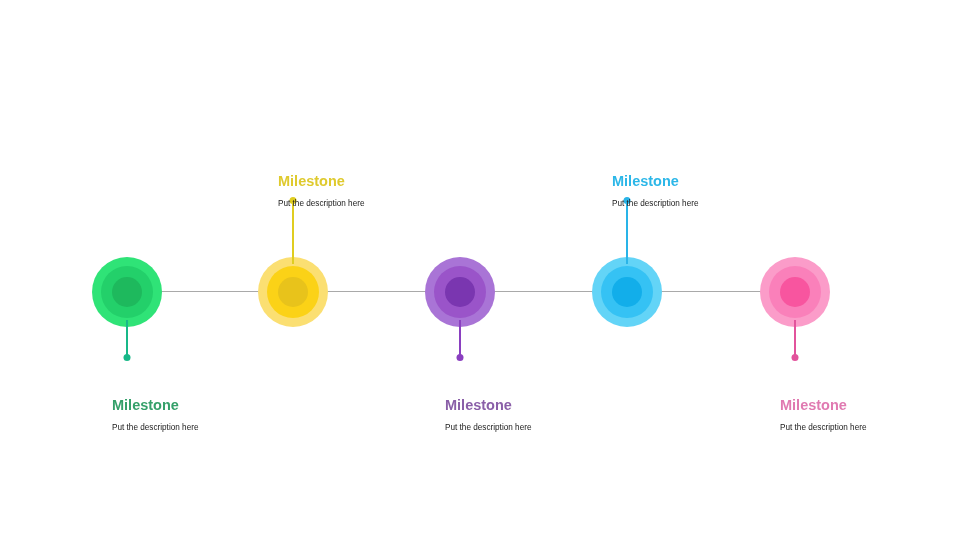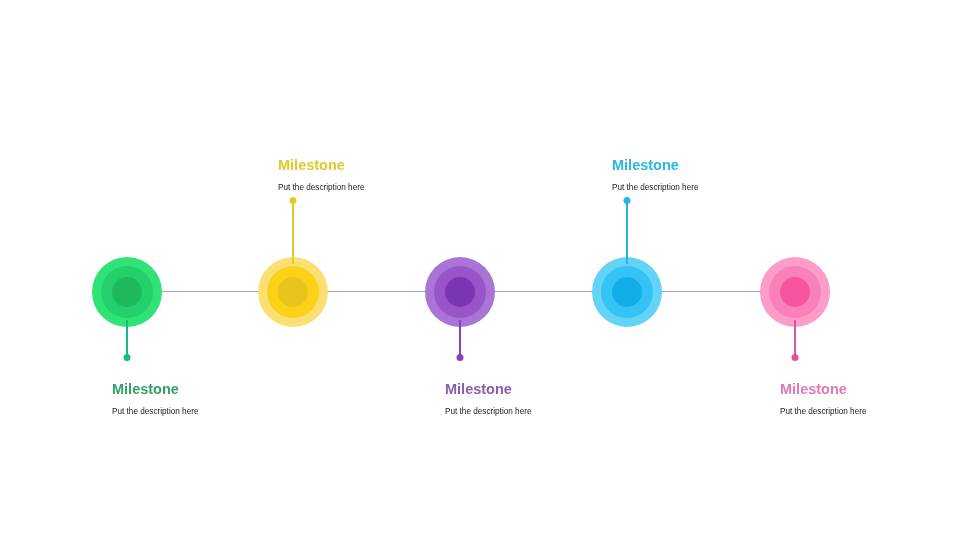--- a/index.html
+++ b/index.html
@@ -70,20 +70,21 @@
     left: 50%;
     transform: translateX(-50%);
   }
   .stem.down .stem-dot { bottom: -3px; }
   .stem.up   .stem-dot { top: -3px; }
 
   
   .label {
     position: absolute;
     width: 220px;
+    margin-top: 16px;
   }
   .label .title {
     font-size: 14.5px;
     font-weight: bold;
     line-height: 1.1;
     white-space: nowrap;
   }
   .label .desc {
     font-size: 8.2px;
     color: #1a1a1a;

